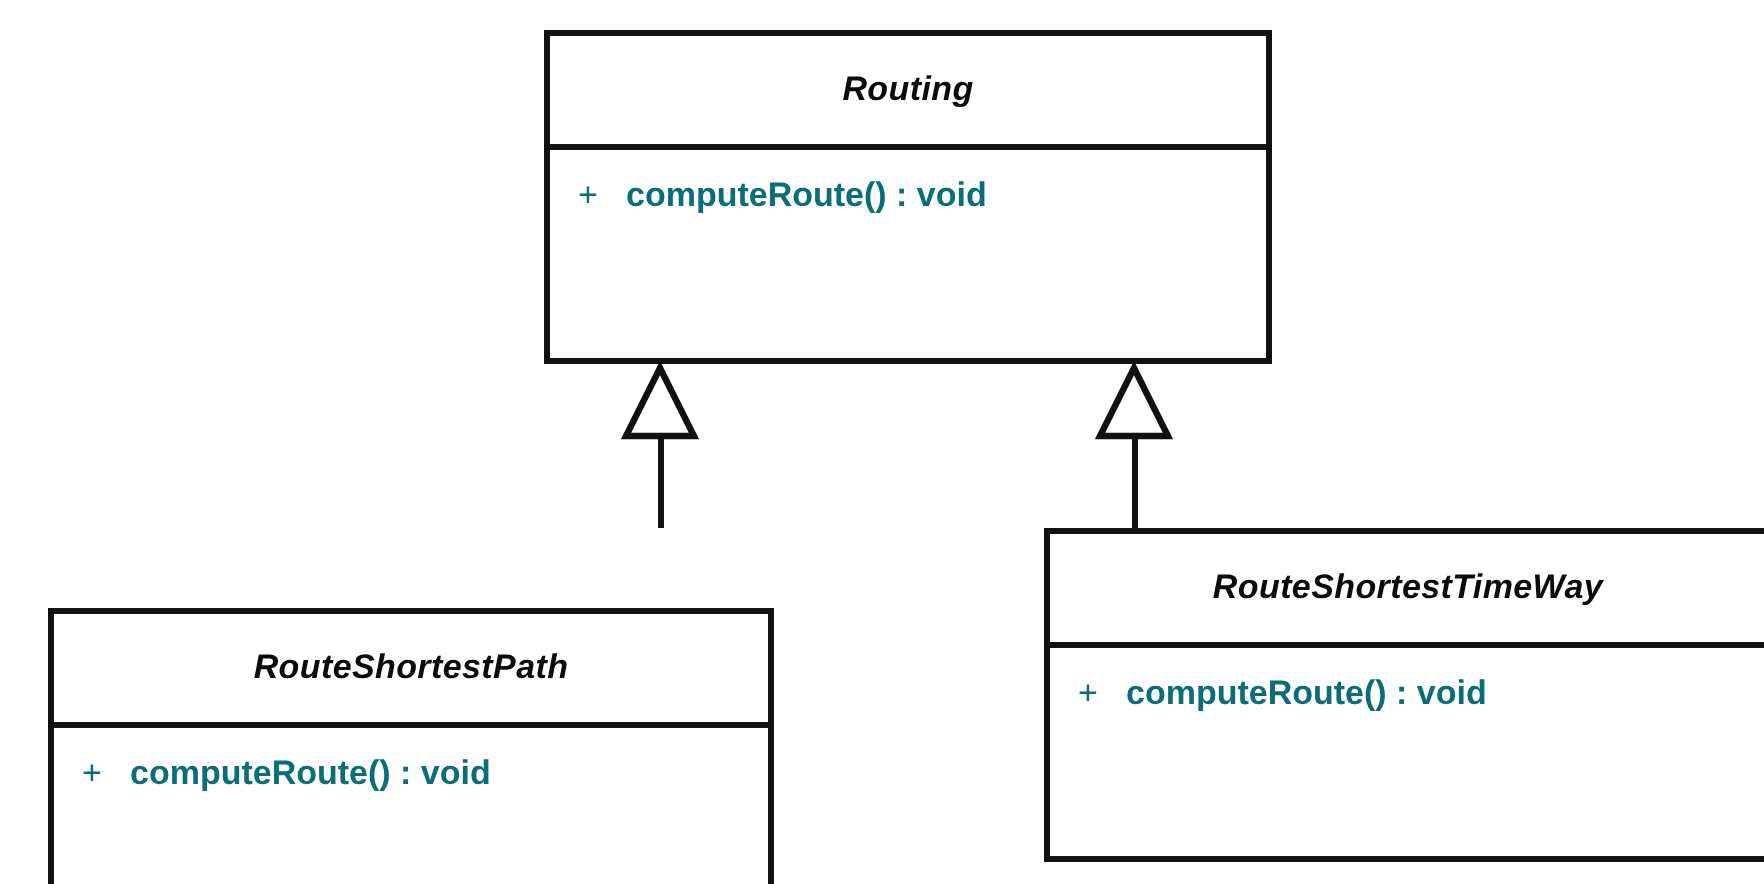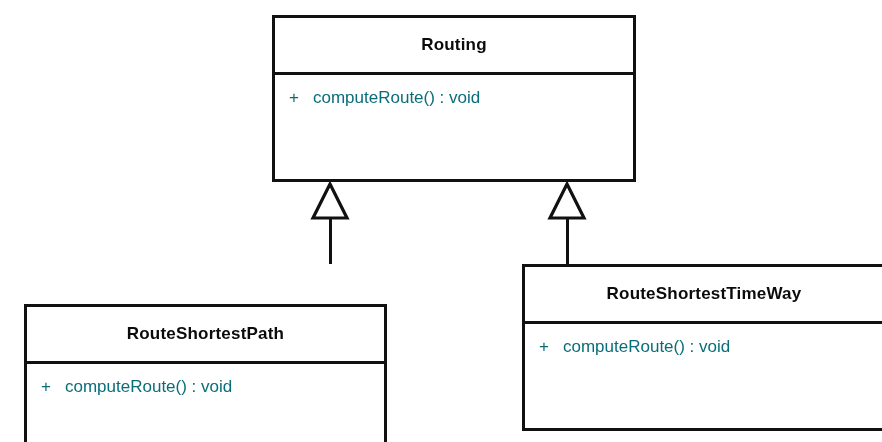--- a/index.html
+++ b/index.html
@@ -28,20 +28,21 @@
   .uml-class-name {
     height: 54px;
     line-height: 54px;
     text-align: center;
     font-weight: bold;
     font-size: 17px;
     color: #0b0b0b;
     letter-spacing: 0.2px;
     white-space: nowrap;
     overflow: hidden;
+    font-style: italic;
   }
   .uml-divider {
     height: 0;
     border-top: 3px solid #111111;
   }
   .uml-members {
     padding: 12px 0 0 0;
   }
   .uml-member {
     display: flex;
@@ -53,20 +54,21 @@
   }
   .uml-member-vis {
     width: 38px;
     text-align: center;
     flex: 0 0 auto;
     font-size: 17px;
     color: #0a6e78;
   }
   .uml-member-sig {
     flex: 0 0 auto;
+    font-weight: bold;
   }
 
   
   .generalization {
     position: absolute;
   }
   .gen-stem {
     position: absolute;
     width: 3px;
     background: #111111;

